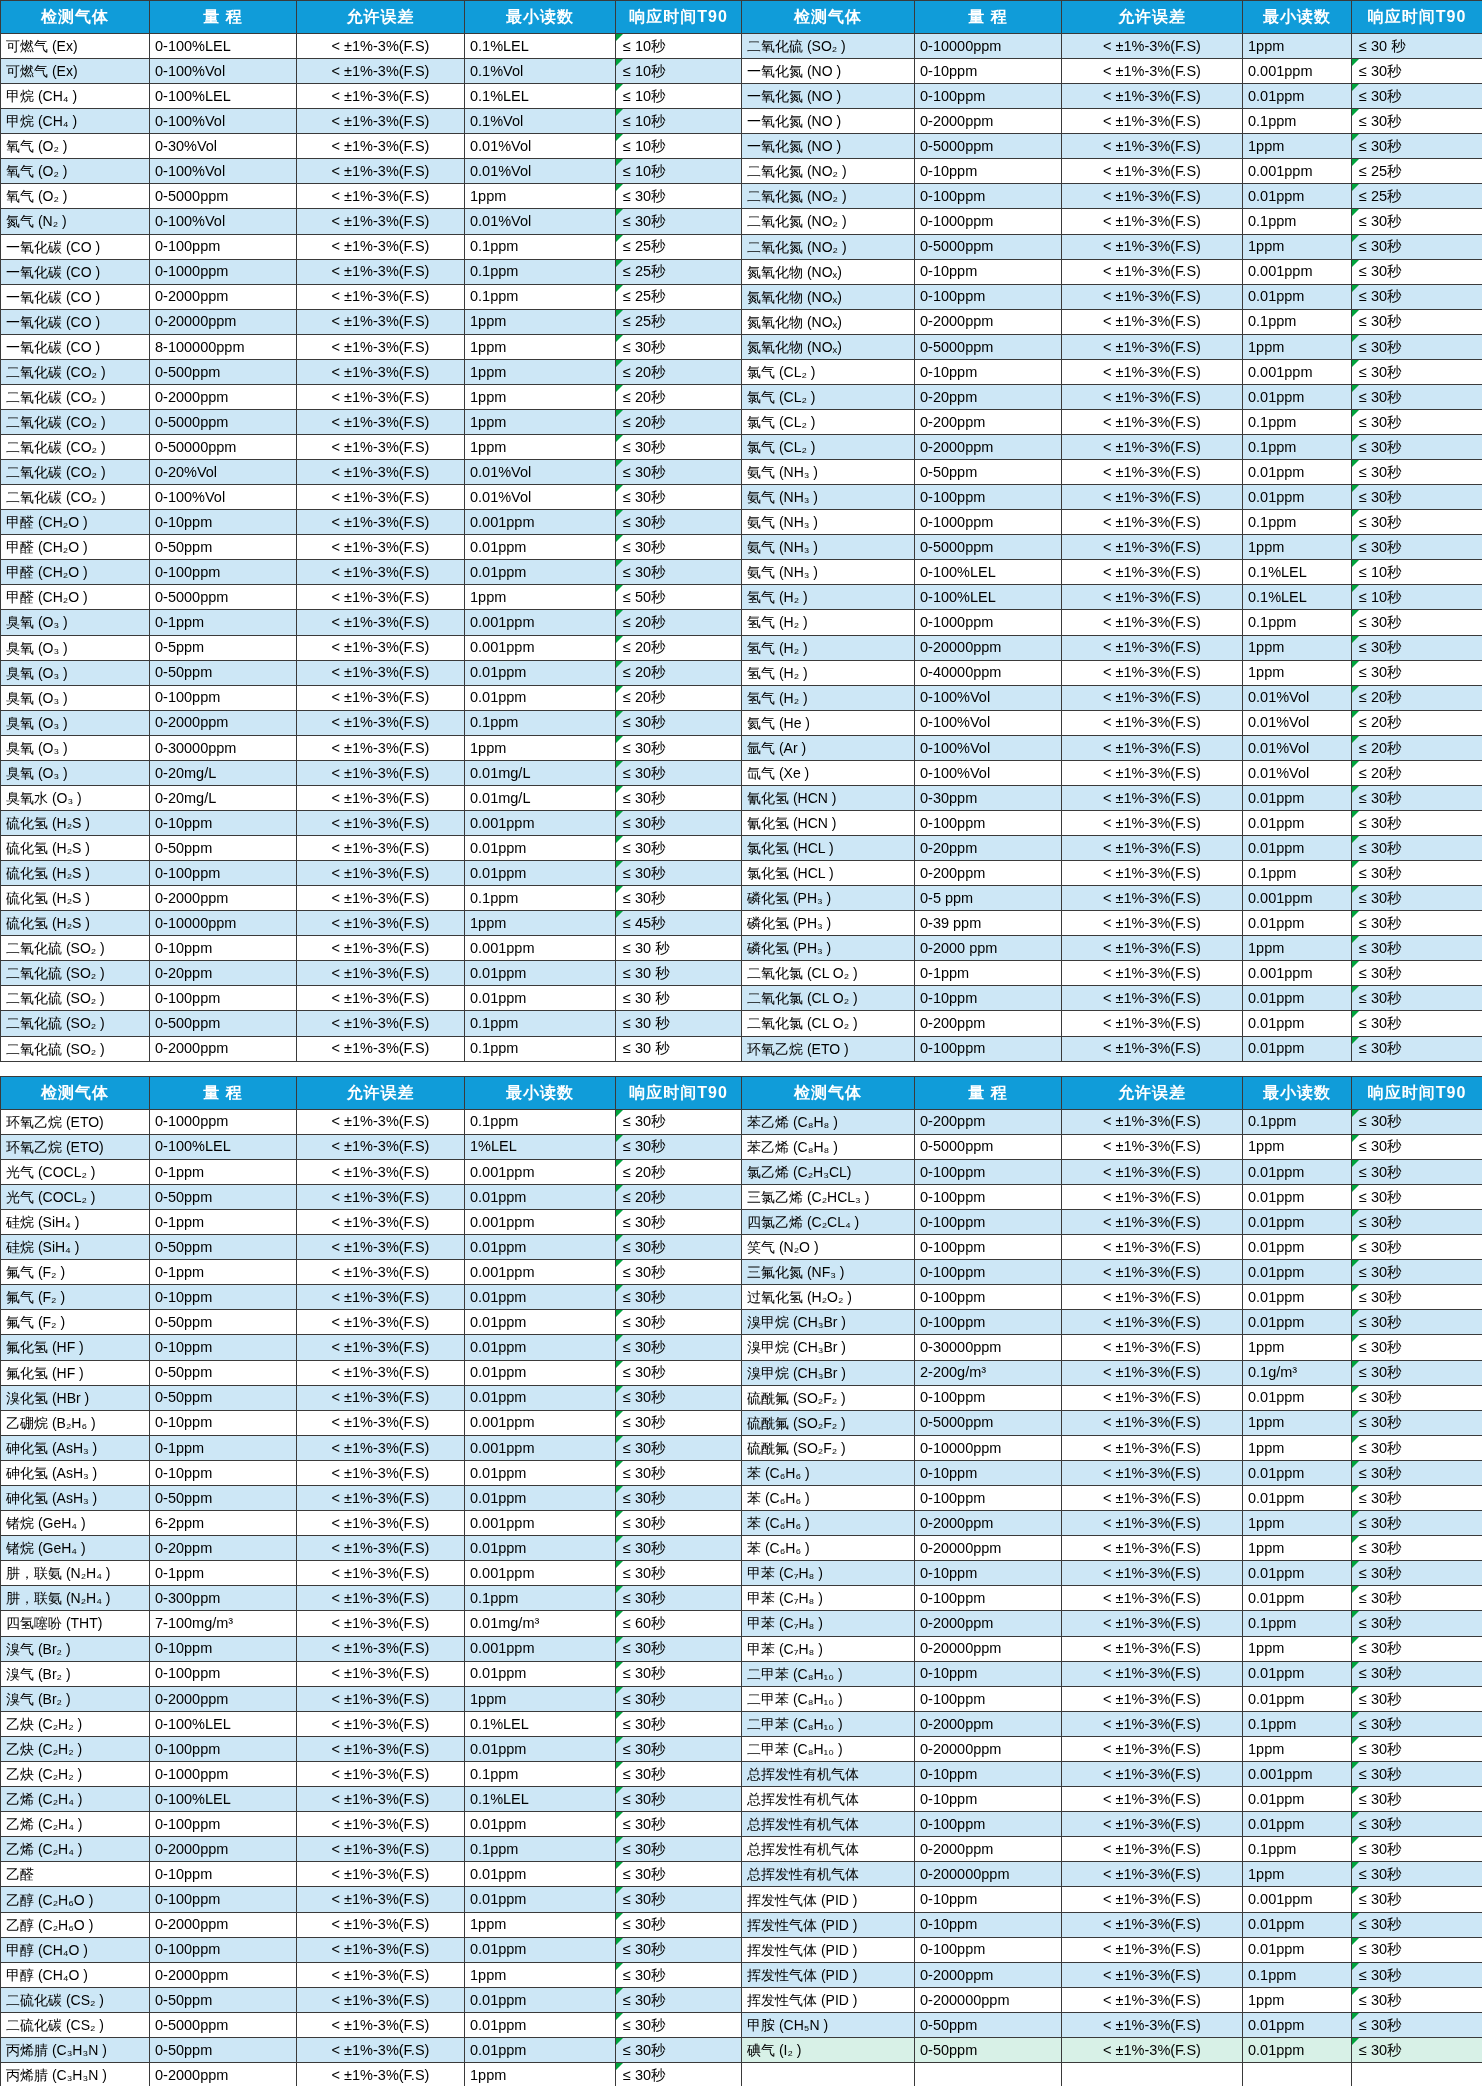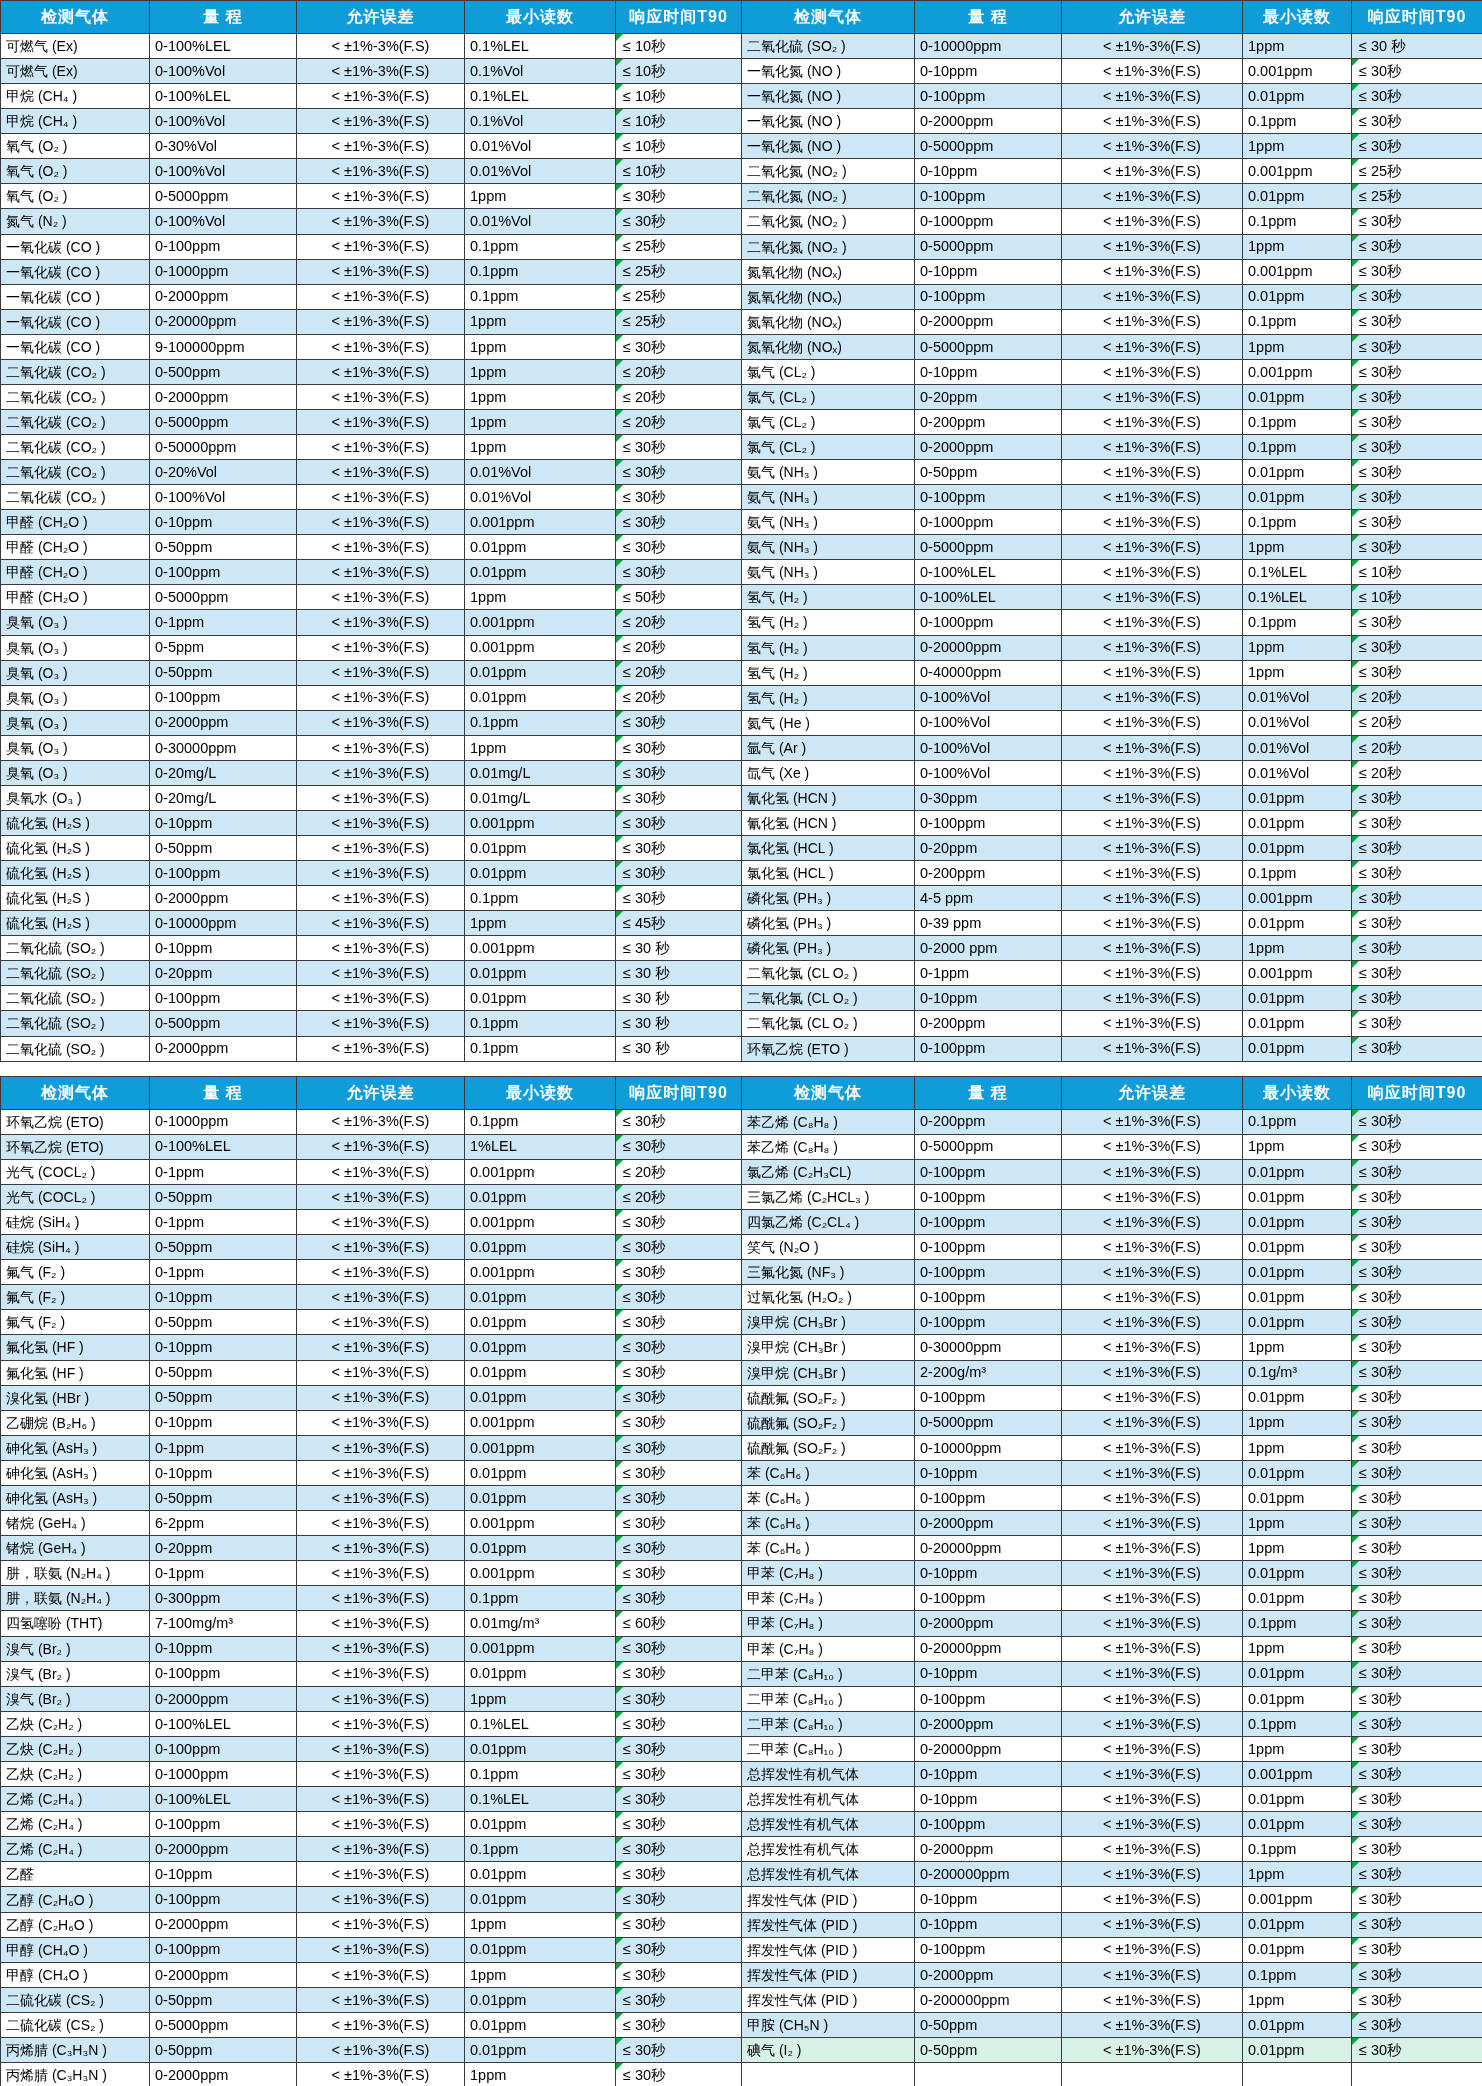--- a/index.html
+++ b/index.html
@@ -172,21 +172,21 @@
     <div class="cell c-range" style="background: rgb(205, 231, 246);">0-20000ppm</div>
     <div class="cell c-err" style="background: rgb(205, 231, 246);">&lt;  ±1%-3%(F.S)</div>
     <div class="cell c-min" style="background: rgb(205, 231, 246);">1ppm</div>
     <div class="cell c-t90 flag" style="background: rgb(205, 231, 246);">≤ 25秒<span></span></div>
     <div class="cell c-gas" style="background: rgb(255, 255, 255);">氮氧化物 (NOₓ)</div>
     <div class="cell c-range" style="background: rgb(255, 255, 255);">0-2000ppm</div>
     <div class="cell c-err" style="background: rgb(255, 255, 255);">&lt;  ±1%-3%(F.S)</div>
     <div class="cell c-min" style="background: rgb(255, 255, 255);">0.1ppm</div>
     <div class="cell c-t90 flag" style="background: rgb(255, 255, 255);">≤ 30秒<span></span></div>
     <div class="cell c-gas" style="background: rgb(255, 255, 255);">一氧化碳 (CO )</div>
-    <div class="cell c-range" style="background: rgb(255, 255, 255);">9-100000ppm</div>
+    <div class="cell c-range" style="background: rgb(255, 255, 255);">8-100000ppm</div>
     <div class="cell c-err" style="background: rgb(255, 255, 255);">&lt;  ±1%-3%(F.S)</div>
     <div class="cell c-min" style="background: rgb(255, 255, 255);">1ppm</div>
     <div class="cell c-t90 flag" style="background: rgb(255, 255, 255);">≤ 30秒<span></span></div>
     <div class="cell c-gas" style="background: rgb(205, 231, 246);">氮氧化物 (NOₓ)</div>
     <div class="cell c-range" style="background: rgb(205, 231, 246);">0-5000ppm</div>
     <div class="cell c-err" style="background: rgb(205, 231, 246);">&lt;  ±1%-3%(F.S)</div>
     <div class="cell c-min" style="background: rgb(205, 231, 246);">1ppm</div>
     <div class="cell c-t90 flag" style="background: rgb(205, 231, 246);">≤ 30秒<span></span></div>
     <div class="cell c-gas" style="background: rgb(205, 231, 246);">二氧化碳 (CO₂ )</div>
     <div class="cell c-range" style="background: rgb(205, 231, 246);">0-500ppm</div>
@@ -397,21 +397,21 @@
     <div class="cell c-range" style="background: rgb(255, 255, 255);">0-200ppm</div>
     <div class="cell c-err" style="background: rgb(255, 255, 255);">&lt;  ±1%-3%(F.S)</div>
     <div class="cell c-min" style="background: rgb(255, 255, 255);">0.1ppm</div>
     <div class="cell c-t90 flag" style="background: rgb(255, 255, 255);">≤ 30秒<span></span></div>
     <div class="cell c-gas" style="background: rgb(255, 255, 255);">硫化氢 (H₂S )</div>
     <div class="cell c-range" style="background: rgb(255, 255, 255);">0-2000ppm</div>
     <div class="cell c-err" style="background: rgb(255, 255, 255);">&lt;  ±1%-3%(F.S)</div>
     <div class="cell c-min" style="background: rgb(255, 255, 255);">0.1ppm</div>
     <div class="cell c-t90 flag" style="background: rgb(255, 255, 255);">≤ 30秒<span></span></div>
     <div class="cell c-gas" style="background: rgb(205, 231, 246);">磷化氢 (PH₃ )</div>
-    <div class="cell c-range" style="background: rgb(205, 231, 246);">4-5 ppm</div>
+    <div class="cell c-range" style="background: rgb(205, 231, 246);">0-5 ppm</div>
     <div class="cell c-err" style="background: rgb(205, 231, 246);">&lt;  ±1%-3%(F.S)</div>
     <div class="cell c-min" style="background: rgb(205, 231, 246);">0.001ppm</div>
     <div class="cell c-t90 flag" style="background: rgb(205, 231, 246);">≤ 30秒<span></span></div>
     <div class="cell c-gas" style="background: rgb(205, 231, 246);">硫化氢 (H₂S )</div>
     <div class="cell c-range" style="background: rgb(205, 231, 246);">0-10000ppm</div>
     <div class="cell c-err" style="background: rgb(205, 231, 246);">&lt;  ±1%-3%(F.S)</div>
     <div class="cell c-min" style="background: rgb(205, 231, 246);">1ppm</div>
     <div class="cell c-t90 flag" style="background: rgb(205, 231, 246);">≤ 45秒<span></span></div>
     <div class="cell c-gas" style="background: rgb(255, 255, 255);">磷化氢 (PH₃ )</div>
     <div class="cell c-range" style="background: rgb(255, 255, 255);">0-39 ppm</div>

